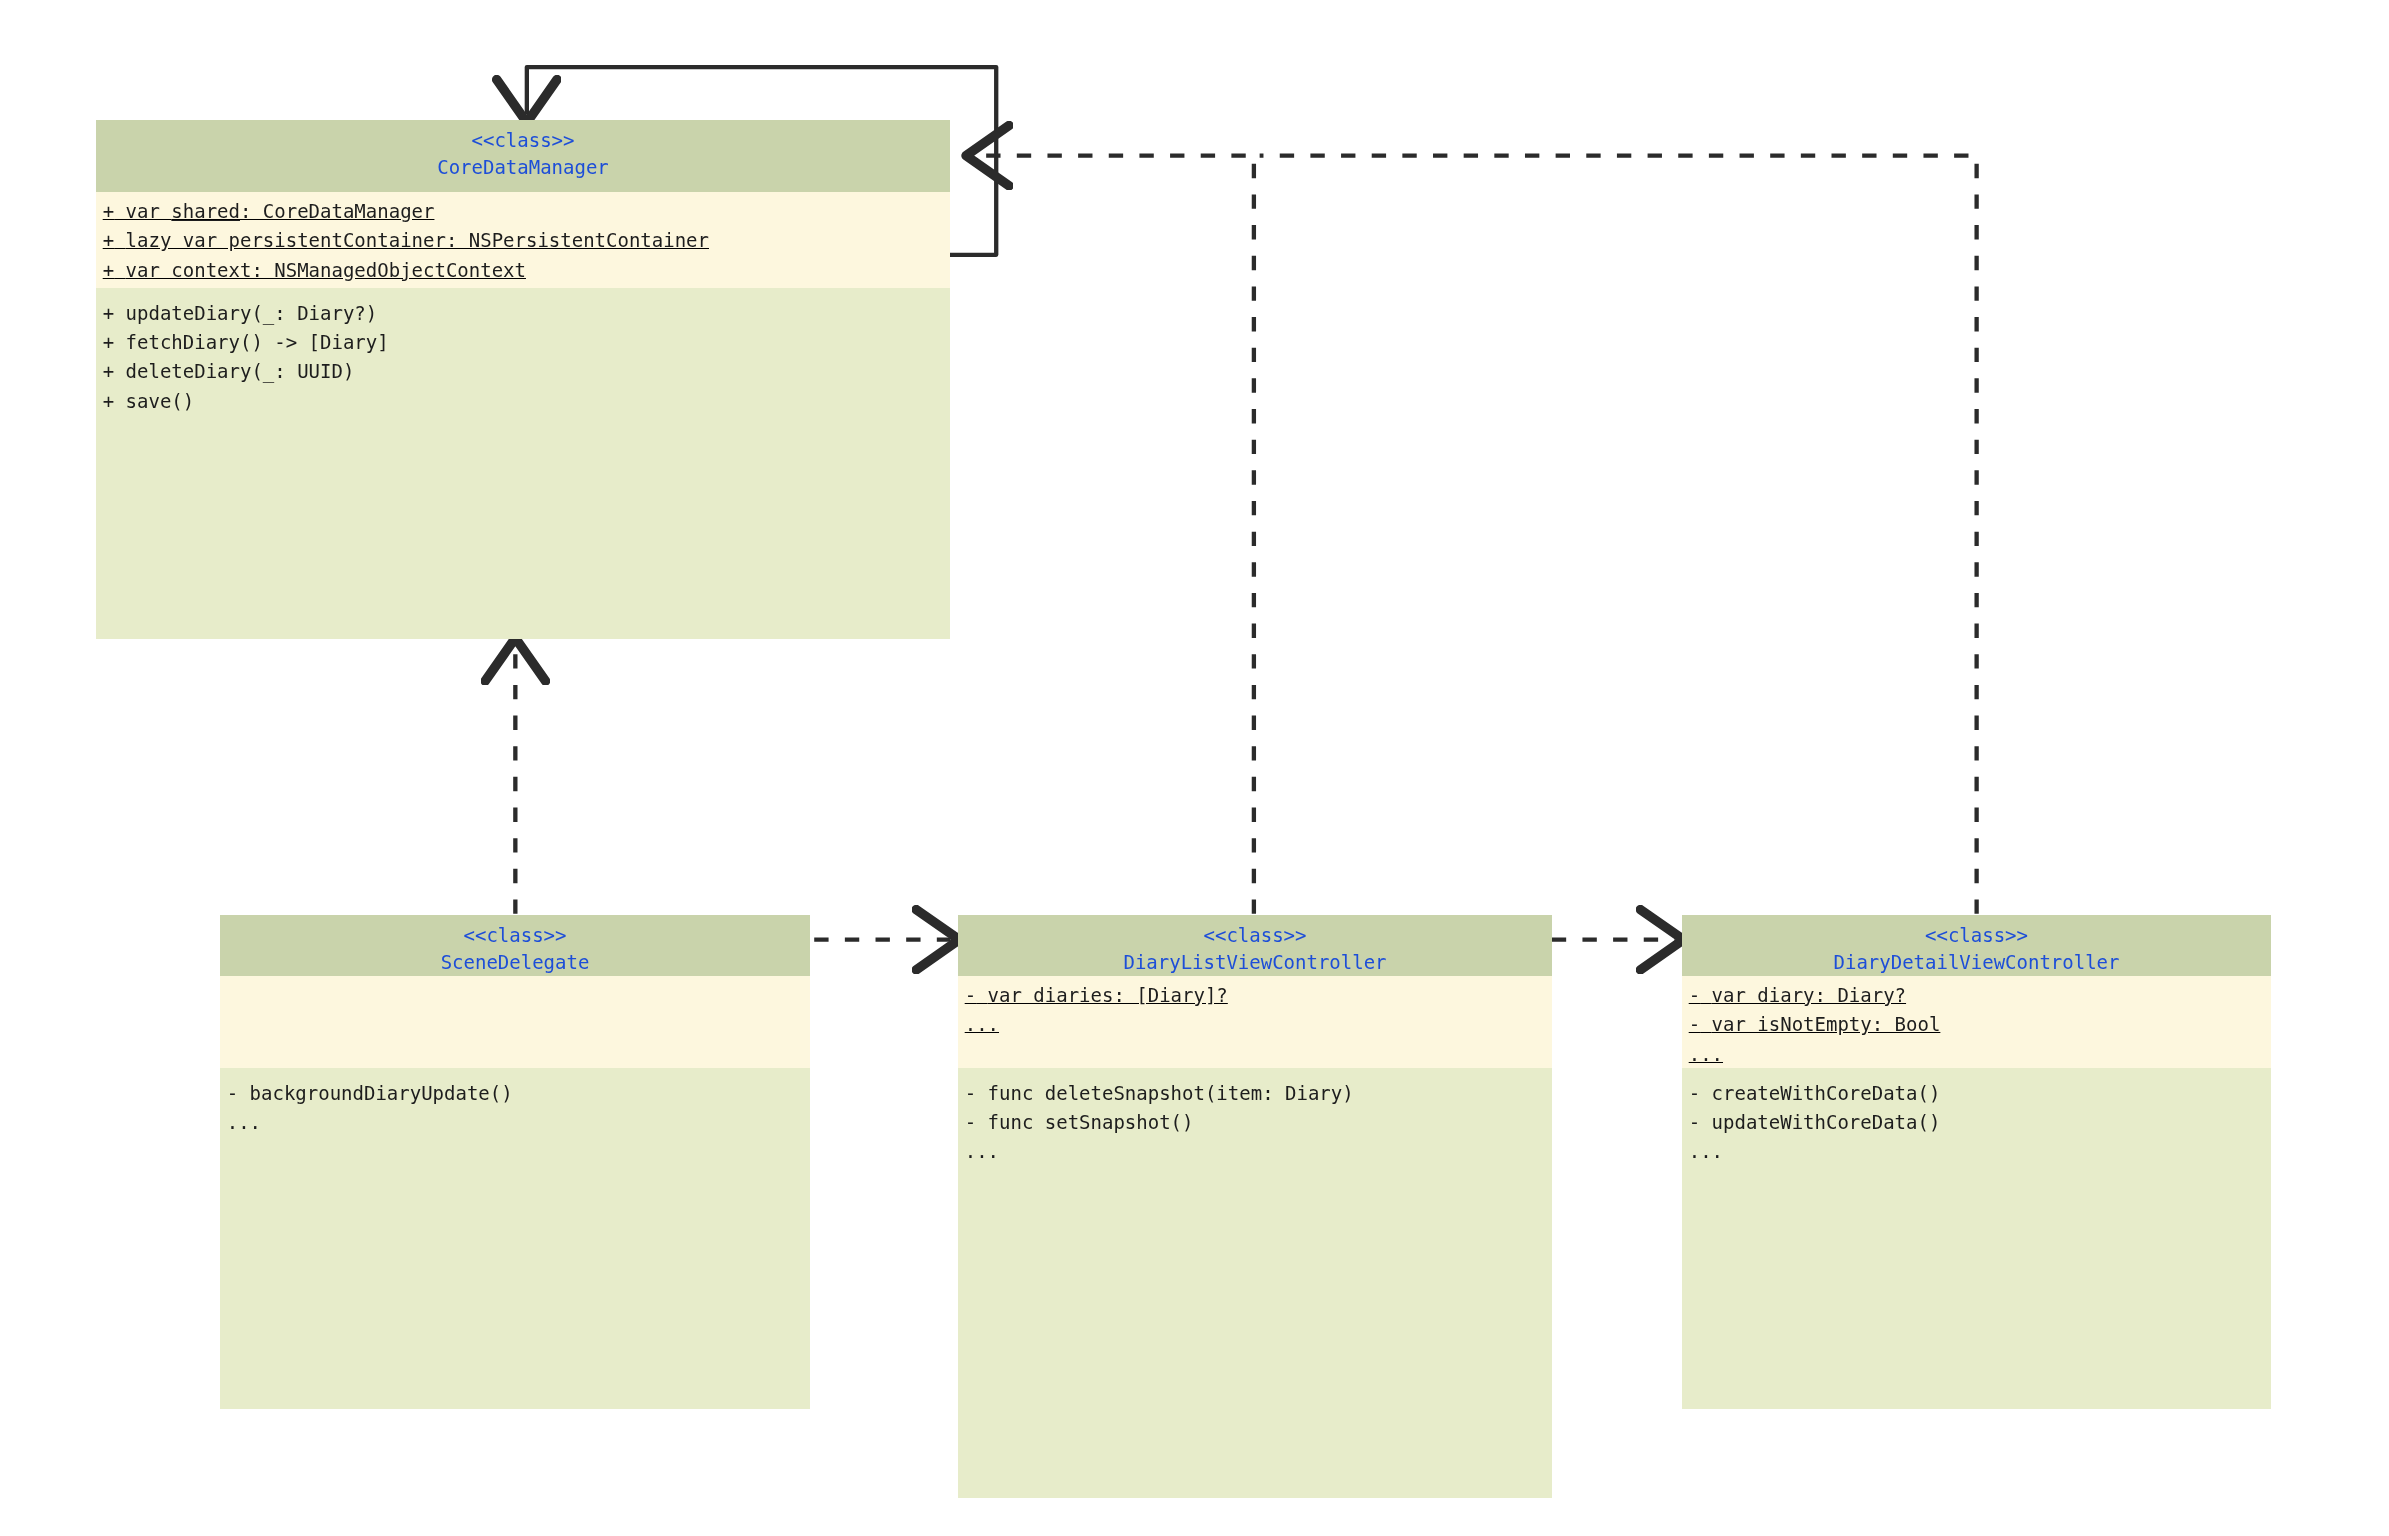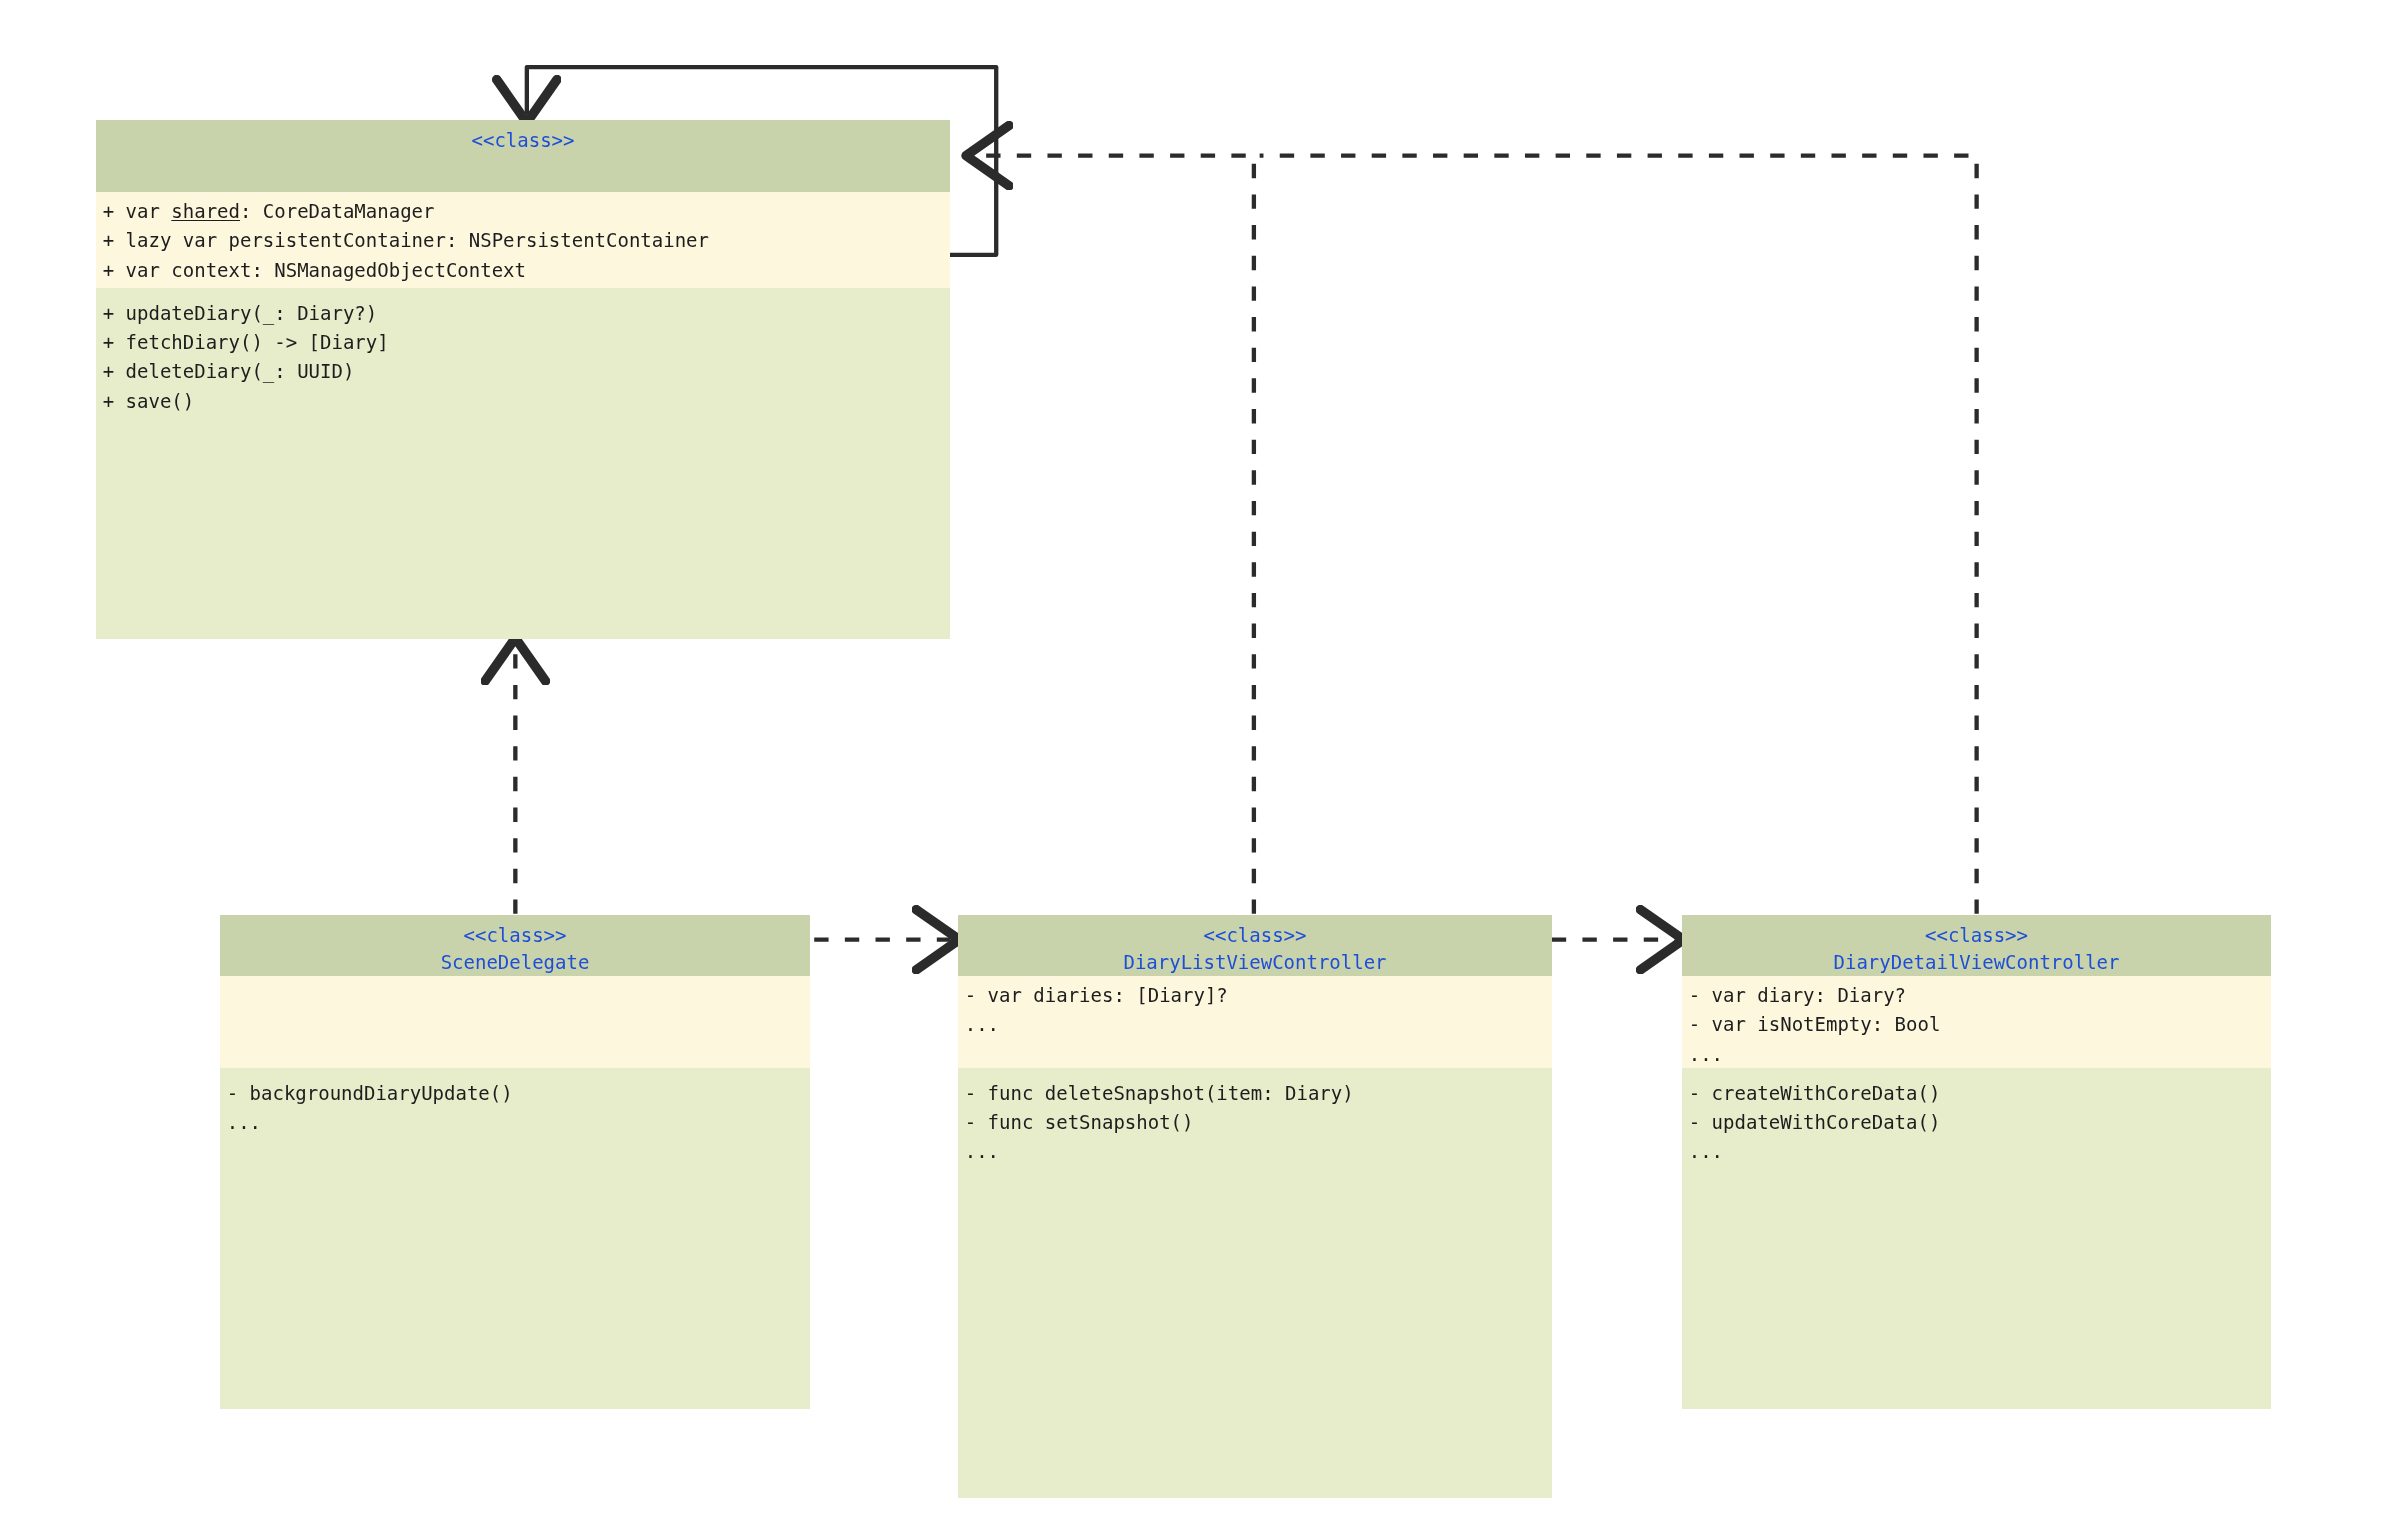--- a/index.html
+++ b/index.html
@@ -2,21 +2,21 @@
 <html style="font-size:7.7px"><head>
 <meta charset="utf-8">
 <style>
   html,body{margin:0;padding:0;background:#ffffff;}
   body{width:2389px;height:1536px;position:relative;overflow:hidden;
        font-family:"DejaVu Sans Mono","Liberation Mono",monospace;}
   #canvas{position:absolute;inset:0;}
   .uml-class{position:absolute;box-sizing:border-box;}
   .cls-header{background:#c9d3ab;text-align:center;box-sizing:border-box;
               padding-top:6.7px;line-height:1.42;}
-  .cls-attrs{background:#fdf7de;box-sizing:border-box;padding:4.8px 0 0 6.7px;}
+  .cls-attrs{background:#fdf7de;box-sizing:border-box;padding:4.8px 0 0 6.7px;text-decoration:underline;}
   .cls-methods{background:#e7ecca;box-sizing:border-box;padding:10.5px 0 0 6.7px;}
   .stereo,.cname{display:block;font-size:19px;color:#1d4ed8;white-space:pre;}
   .memb{display:block;font-size:19px;color:#1d1d1d;white-space:pre;line-height:1.55;}
   .memb .und{text-decoration:underline;text-underline-offset:2.4px;}
   svg.edges{position:absolute;left:0;top:0;width:2389px;height:1536px;
             pointer-events:none;overflow:visible;}
 </style>
 </head>
 <body>
 
@@ -53,20 +53,21 @@
     </g>
 
     <g>
       <path d="M 3240,1962 L 3497,1962" fill="none" stroke="#2b2b2b" stroke-width="9" stroke-dasharray="30 34" marker-end="url(#openHead)"></path>
     </g>
   </svg>
 
   <div class="uml-class" style="left:96px;top:120px;width:854px;height:518px;">
     <div class="cls-header" style="height:72px;">
       <span class="stereo">&lt;&lt;class&gt;&gt;</span>
+      <span class="cname">CoreDataManager</span>
     </div>
     <div class="cls-attrs" style="height:96px;">
       <span class="memb"><span>+</span> var <span class="und">shared</span>: CoreDataManager</span>
       <span class="memb"><span>+</span> <span>lazy var persistentContainer: NSPersistentContainer</span></span>
       <span class="memb"><span>+</span> <span>var context: NSManagedObjectContext</span></span>
     </div>
     <div class="cls-methods" style="height:351px;">
       <span class="memb"><span>+</span> <span>updateDiary(_: Diary?)</span></span>
       <span class="memb"><span>+</span> <span>fetchDiary() -&gt; [Diary]</span></span>
       <span class="memb"><span>+</span> <span>deleteDiary(_: UUID)</span></span>

